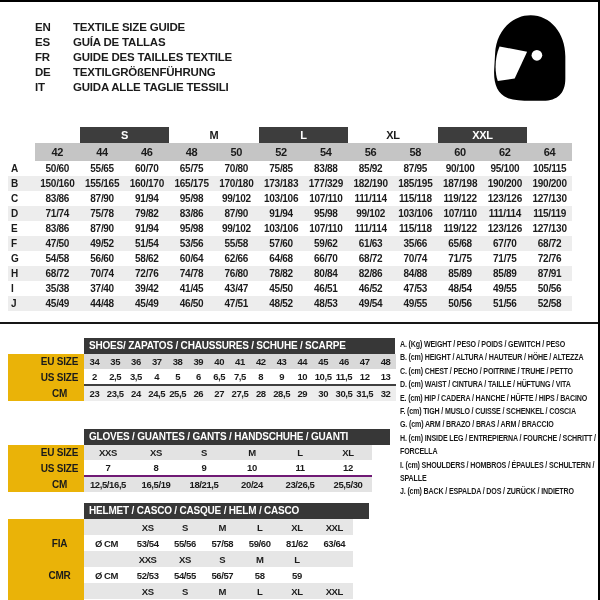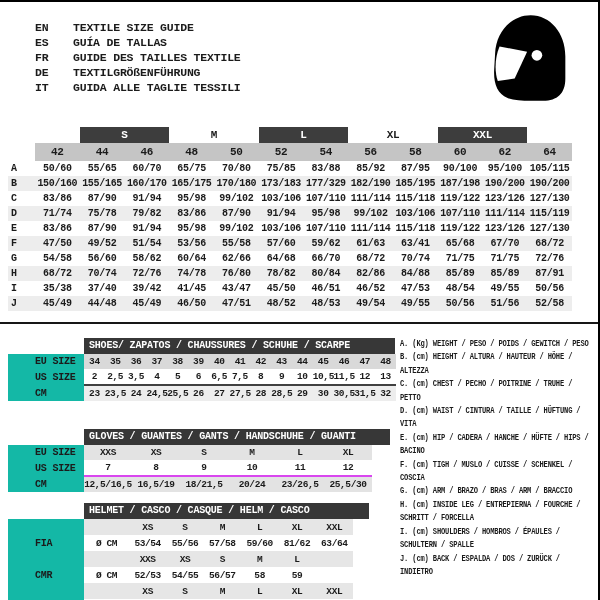--- a/index.html
+++ b/index.html
@@ -1,18 +1,18 @@
 <!DOCTYPE html>
 <html style="--dark-block: #3d3d3d; --section-bar: #373737; --number-band: #c5c5c5; --row-stripe: #ededed; --shoes-band: #d9d9d9; --gloves-band: #e3e3e3; --helmet-band: #e6e6e6; --text: #1b1b1b; --border: #000000;"><head>
 <meta charset="utf-8">
 <style>
   html,body{margin:0;padding:0;background:#fff;}
   .page{position:relative;width:600px;height:600px;box-sizing:border-box;
     border-top:2px solid var(--border,#000);border-right:2px solid var(--border,#000);
-    font-family:Liberation Mono, monospace;color:var(--text,#1b1b1b);overflow:hidden;}
+    font-family:Liberation Sans, sans-serif;color:var(--text,#1b1b1b);overflow:hidden;}
 
   
   .langs{list-style:none;margin:18px 0 0 35px;padding:0;}
   .lang-row{display:flex;font-weight:bold;font-size:11.5px;line-height:15px;letter-spacing:-0.2px;}
   .lang-code{width:38px;}
 
   
   .logo{position:absolute;top:10px;right:30px;width:80px;height:92px;}
   .logo svg{width:100%;height:100%;display:block;}
 
@@ -37,27 +37,27 @@
   .mini-bar{margin-left:76px;height:16px;line-height:16px;background:var(--section-bar,#373737);
     color:#fff;font-size:10px;font-weight:bold;padding-left:5px;letter-spacing:-0.2px;box-sizing:border-box;}
   .shoes .mini-bar{width:311px;}
   .gloves .mini-bar{width:306px;margin-top:28px;}
   .helmet .mini-bar{width:285px;}
   .mini table{border-collapse:collapse;table-layout:fixed;}
   .shoes table{width:388px;}
   .gloves table{width:364px;}
   .helmet table{width:345px;}
   .mini td{height:15px;padding:0;font-size:9.5px;font-weight:bold;text-align:center;letter-spacing:-0.4px;white-space:nowrap;}
-  .mini td.rowlbl{width:76px;text-align:left;padding-left:27px;font-size:10px;letter-spacing:-0.2px;background:#14b8a6;box-sizing:border-box;}
+  .mini td.rowlbl{width:76px;text-align:center;padding-left:27px;font-size:10px;letter-spacing:-0.2px;background:#eab308;box-sizing:border-box;}
   .helmet td.unit{width:45px;}
   .helmet td{height:16px;}
   .shoes tr.band-0 td:not(.rowlbl){background:var(--shoes-band,#d9d9d9);}
   .shoes tr.band-2 td:not(.rowlbl){background:var(--row-stripe,#ededed);border-top:2px solid #404040;}
   .gloves tr.band-0 td:not(.rowlbl){background:var(--gloves-band,#e3e3e3);}
-  .gloves tr.band-2 td:not(.rowlbl){background:var(--gloves-band,#e3e3e3);border-top:2px solid #d946ef;}
+  .gloves tr.band-2 td:not(.rowlbl){background:var(--gloves-band,#e3e3e3);border-top:2px solid #701a75;}
   .helmet tr.sizes td:not(.rowlbl){background:var(--helmet-band,#e6e6e6);}
 
   
   .legend{position:absolute;left:400px;top:336px;width:246px;transform:scaleX(0.80);
     transform-origin:left top;font-size:8.9px;font-weight:bold;line-height:13.4px;letter-spacing:-0.2px;}
 </style>
 </head>
 <body>
 
 <div class="page">
@@ -205,21 +205,21 @@
         <tr class="stripe">
           <td class="rl">F</td>
           <td>47/50</td>
           <td>49/52</td>
           <td>51/54</td>
           <td>53/56</td>
           <td>55/58</td>
           <td>57/60</td>
           <td>59/62</td>
           <td>61/63</td>
-          <td>63/41</td>
+          <td>35/66</td>
           <td>65/68</td>
           <td>67/70</td>
           <td>68/72</td>
         </tr>
         <tr>
           <td class="rl">G</td>
           <td>54/58</td>
           <td>56/60</td>
           <td>58/62</td>
           <td>60/64</td>

